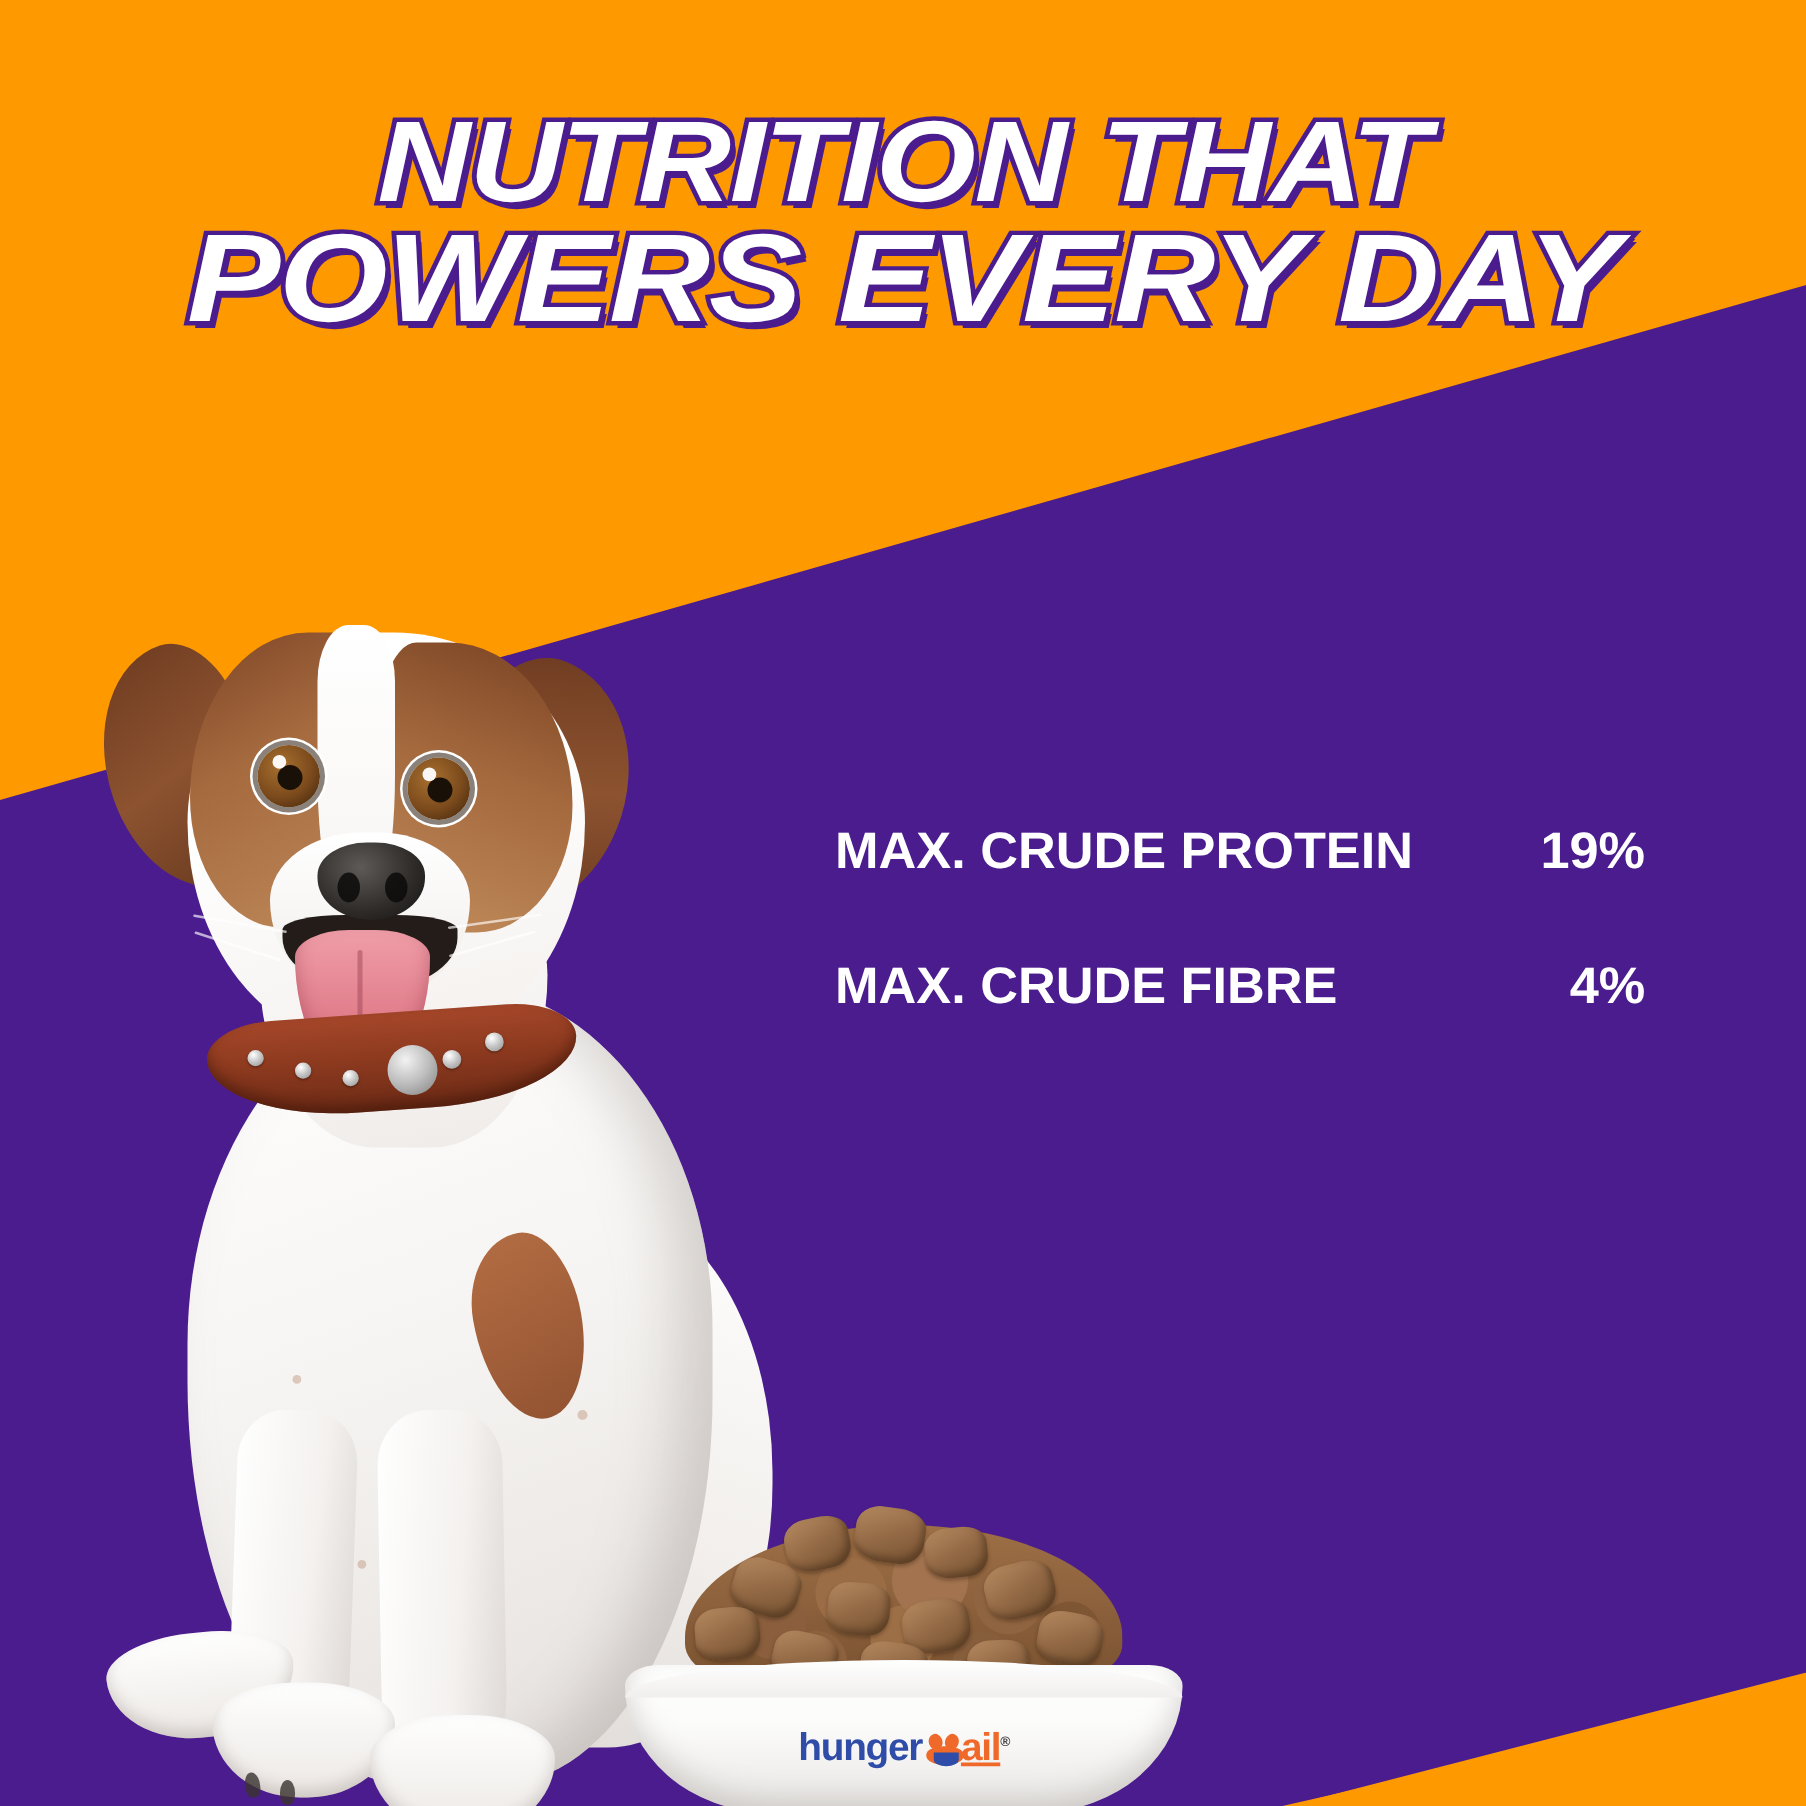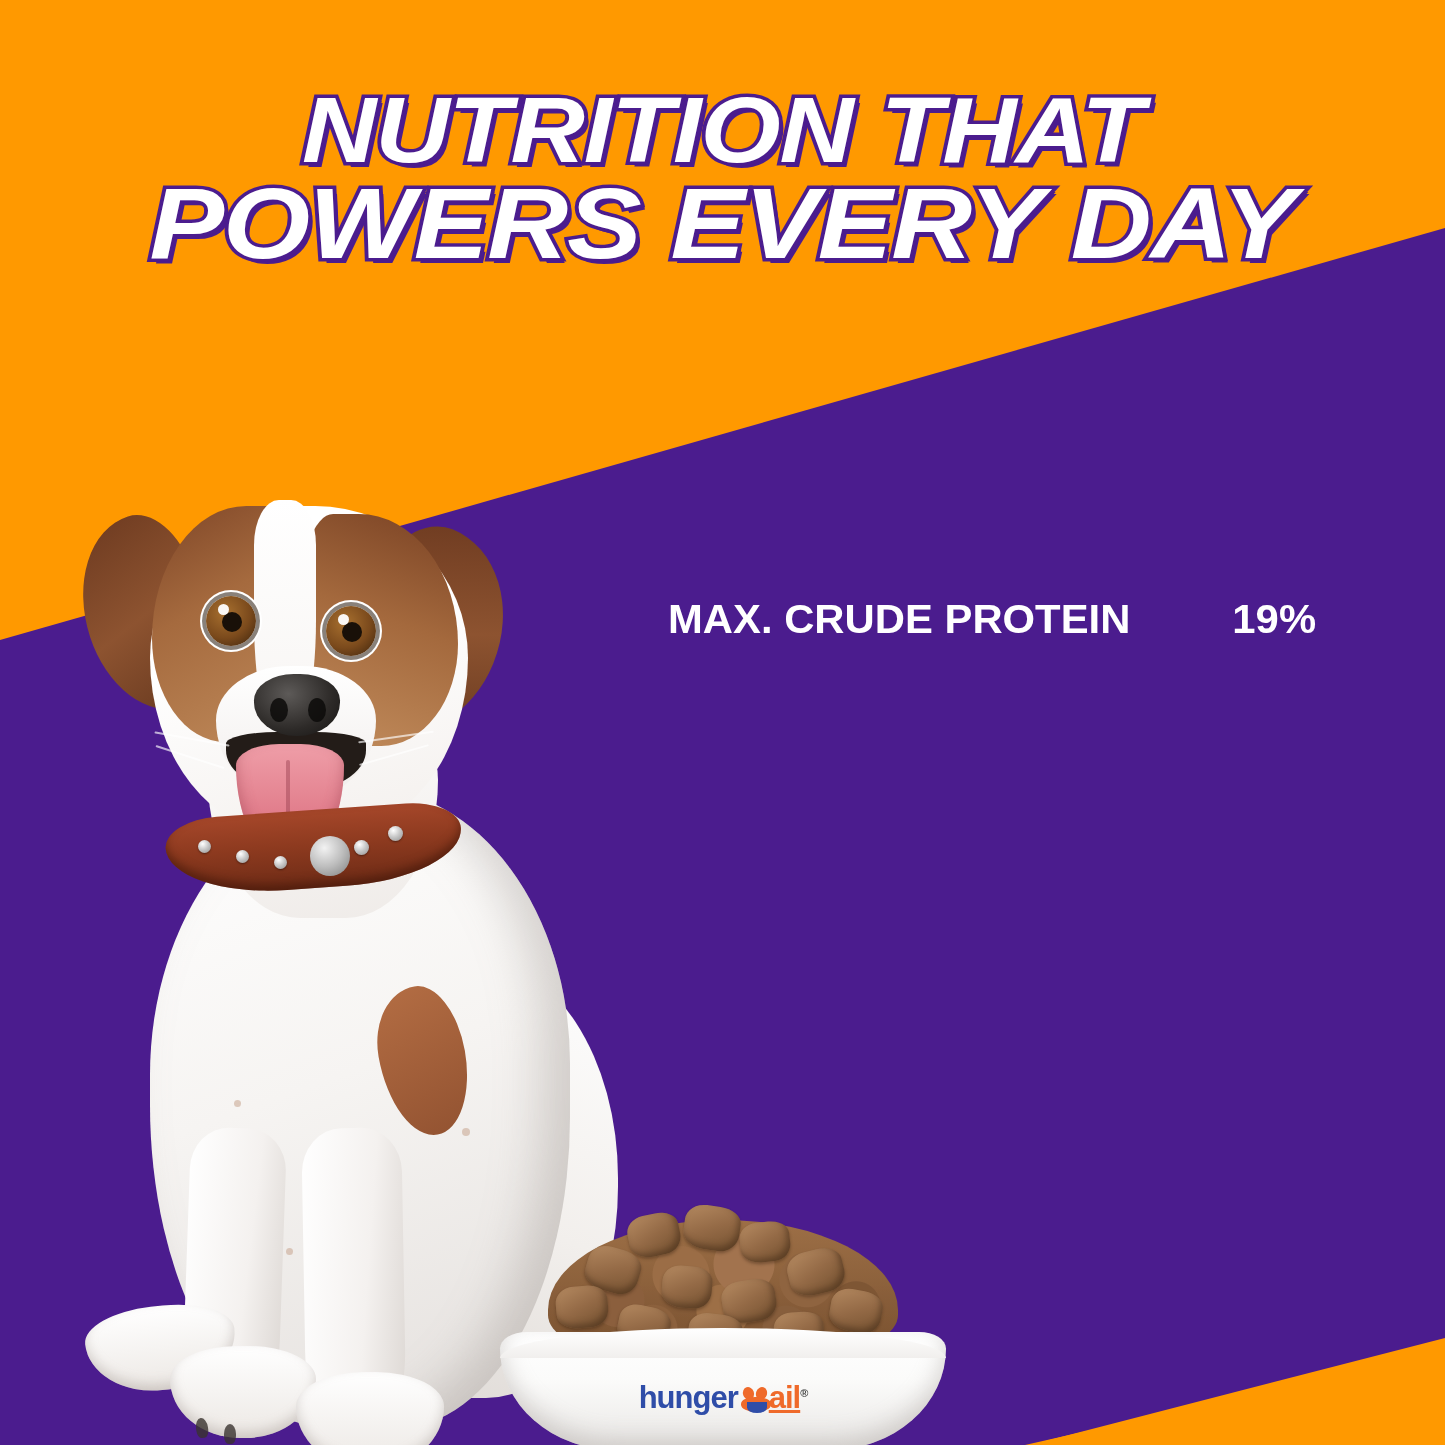--- a/index.html
+++ b/index.html
@@ -60,21 +60,21 @@
   
   .facts {
     position:absolute;
     left:668px;
     top:596px;
     width:648px;
     z-index:30;
   }
   .fact-row {
     display:flex;
-    align-items:flex-start;
+    align-items:flex-end;
     justify-content:space-between;
     height:108px;
   }
   .fact-label, .fact-value {
     font-family:"Liberation Sans", sans-serif;
     font-weight:bold;
     font-size:41px;
     color:#ffffff;
     letter-spacing:0px;
     transform:scaleX(1.02);
@@ -371,20 +371,24 @@
     <span class="stud" style="left:296px;top:352px;width:15px;height:15px;"></span>
     <span class="stud" style="left:330px;top:338px;width:15px;height:15px;"></span>
     <div class="collar-ring" style="left:252px;top:348px;width:40px;height:40px;"></div>
   </div>
 
   <div class="facts">
     <div class="fact-row">
       <span class="fact-label">MAX. CRUDE PROTEIN</span>
       <span class="fact-value">19%</span>
     </div>
+    <div class="fact-row">
+      <span class="fact-label">MAX. CRUDE FIBRE</span>
+      <span class="fact-value">4%</span>
+    </div>
   </div>
 
   <div class="bowl-group">
     <div class="kibble-pile"></div>
     <div class="kibble" style="left:150px;top:-6px;width:52px;height:42px;transform:rotate(-12deg);"></div>
     <div class="kibble" style="left:206px;top:-14px;width:56px;height:44px;transform:rotate(8deg);"></div>
     <div class="kibble" style="left:262px;top:2px;width:50px;height:40px;transform:rotate(-6deg);"></div>
     <div class="kibble" style="left:108px;top:28px;width:54px;height:44px;transform:rotate(16deg);"></div>
     <div class="kibble" style="left:310px;top:30px;width:56px;height:44px;transform:rotate(-14deg);"></div>
     <div class="kibble" style="left:78px;top:66px;width:52px;height:42px;transform:rotate(-5deg);"></div>

